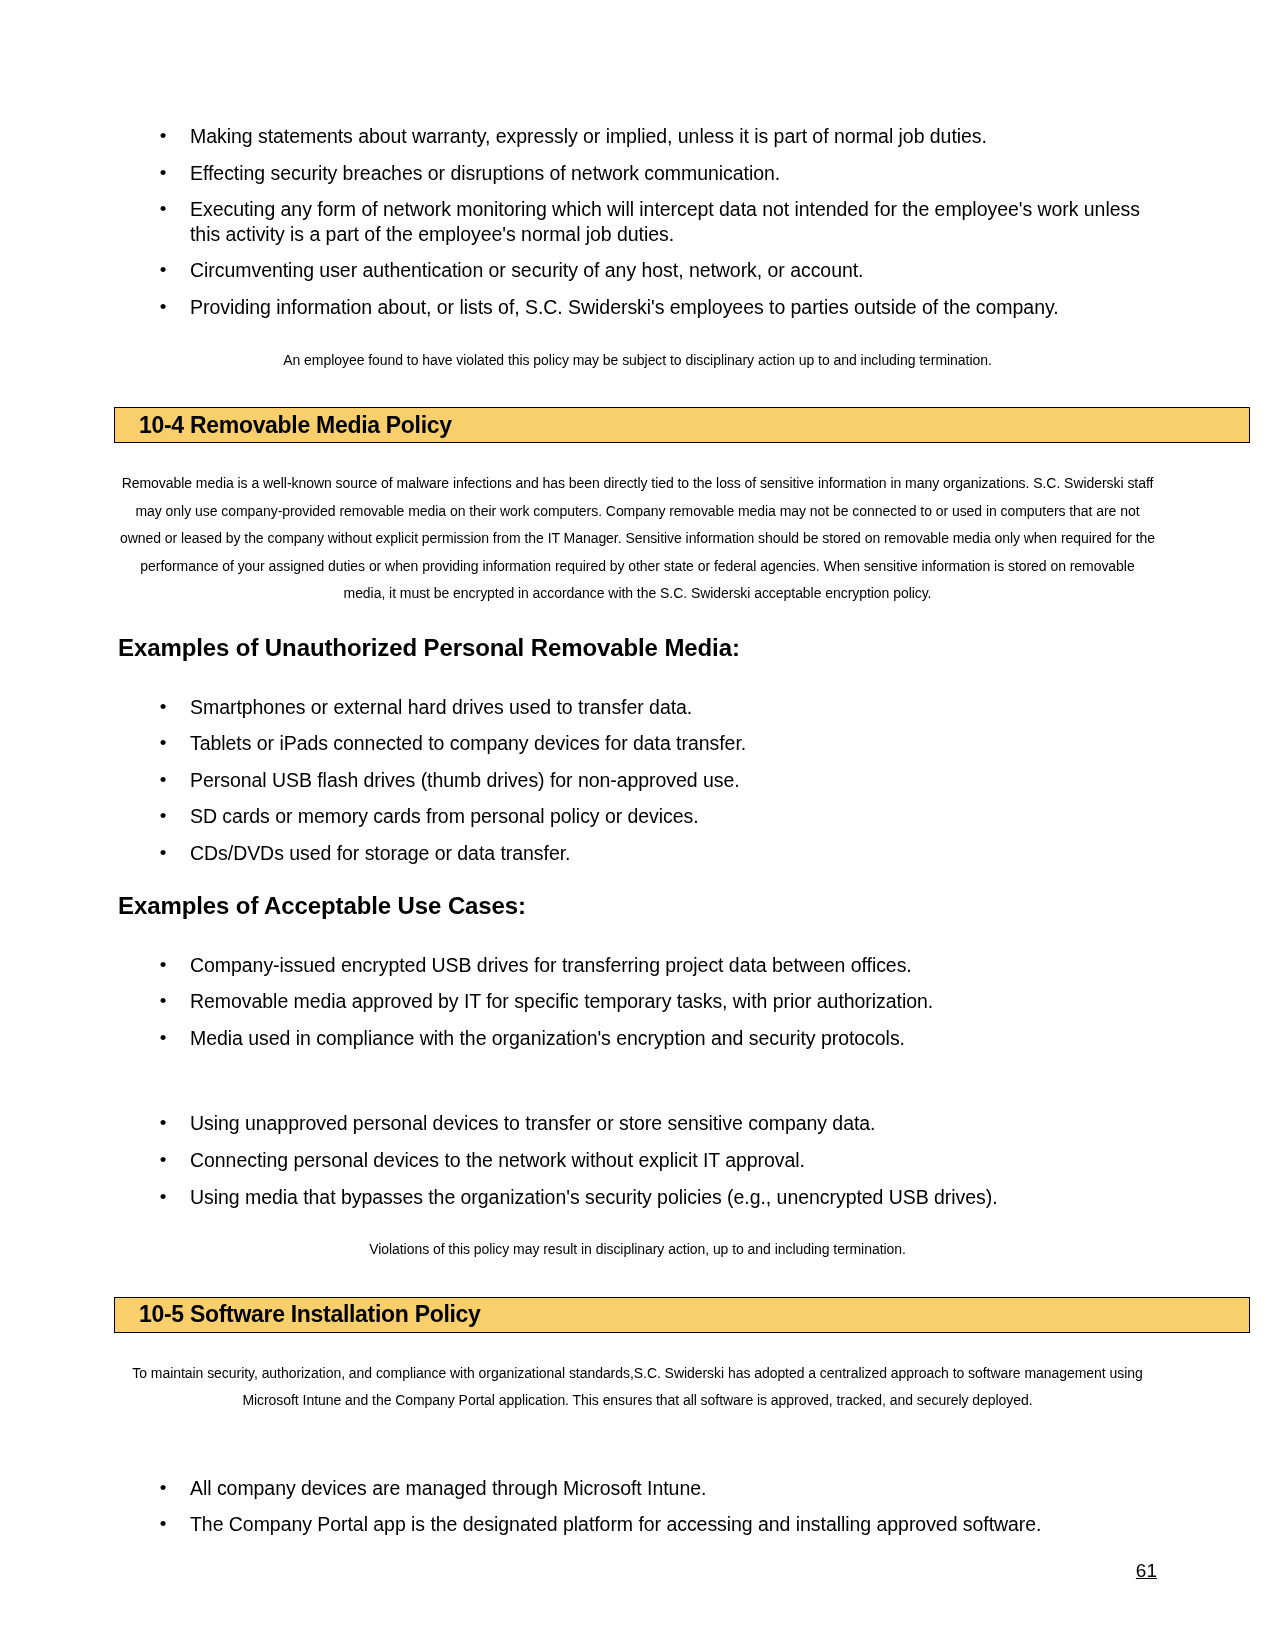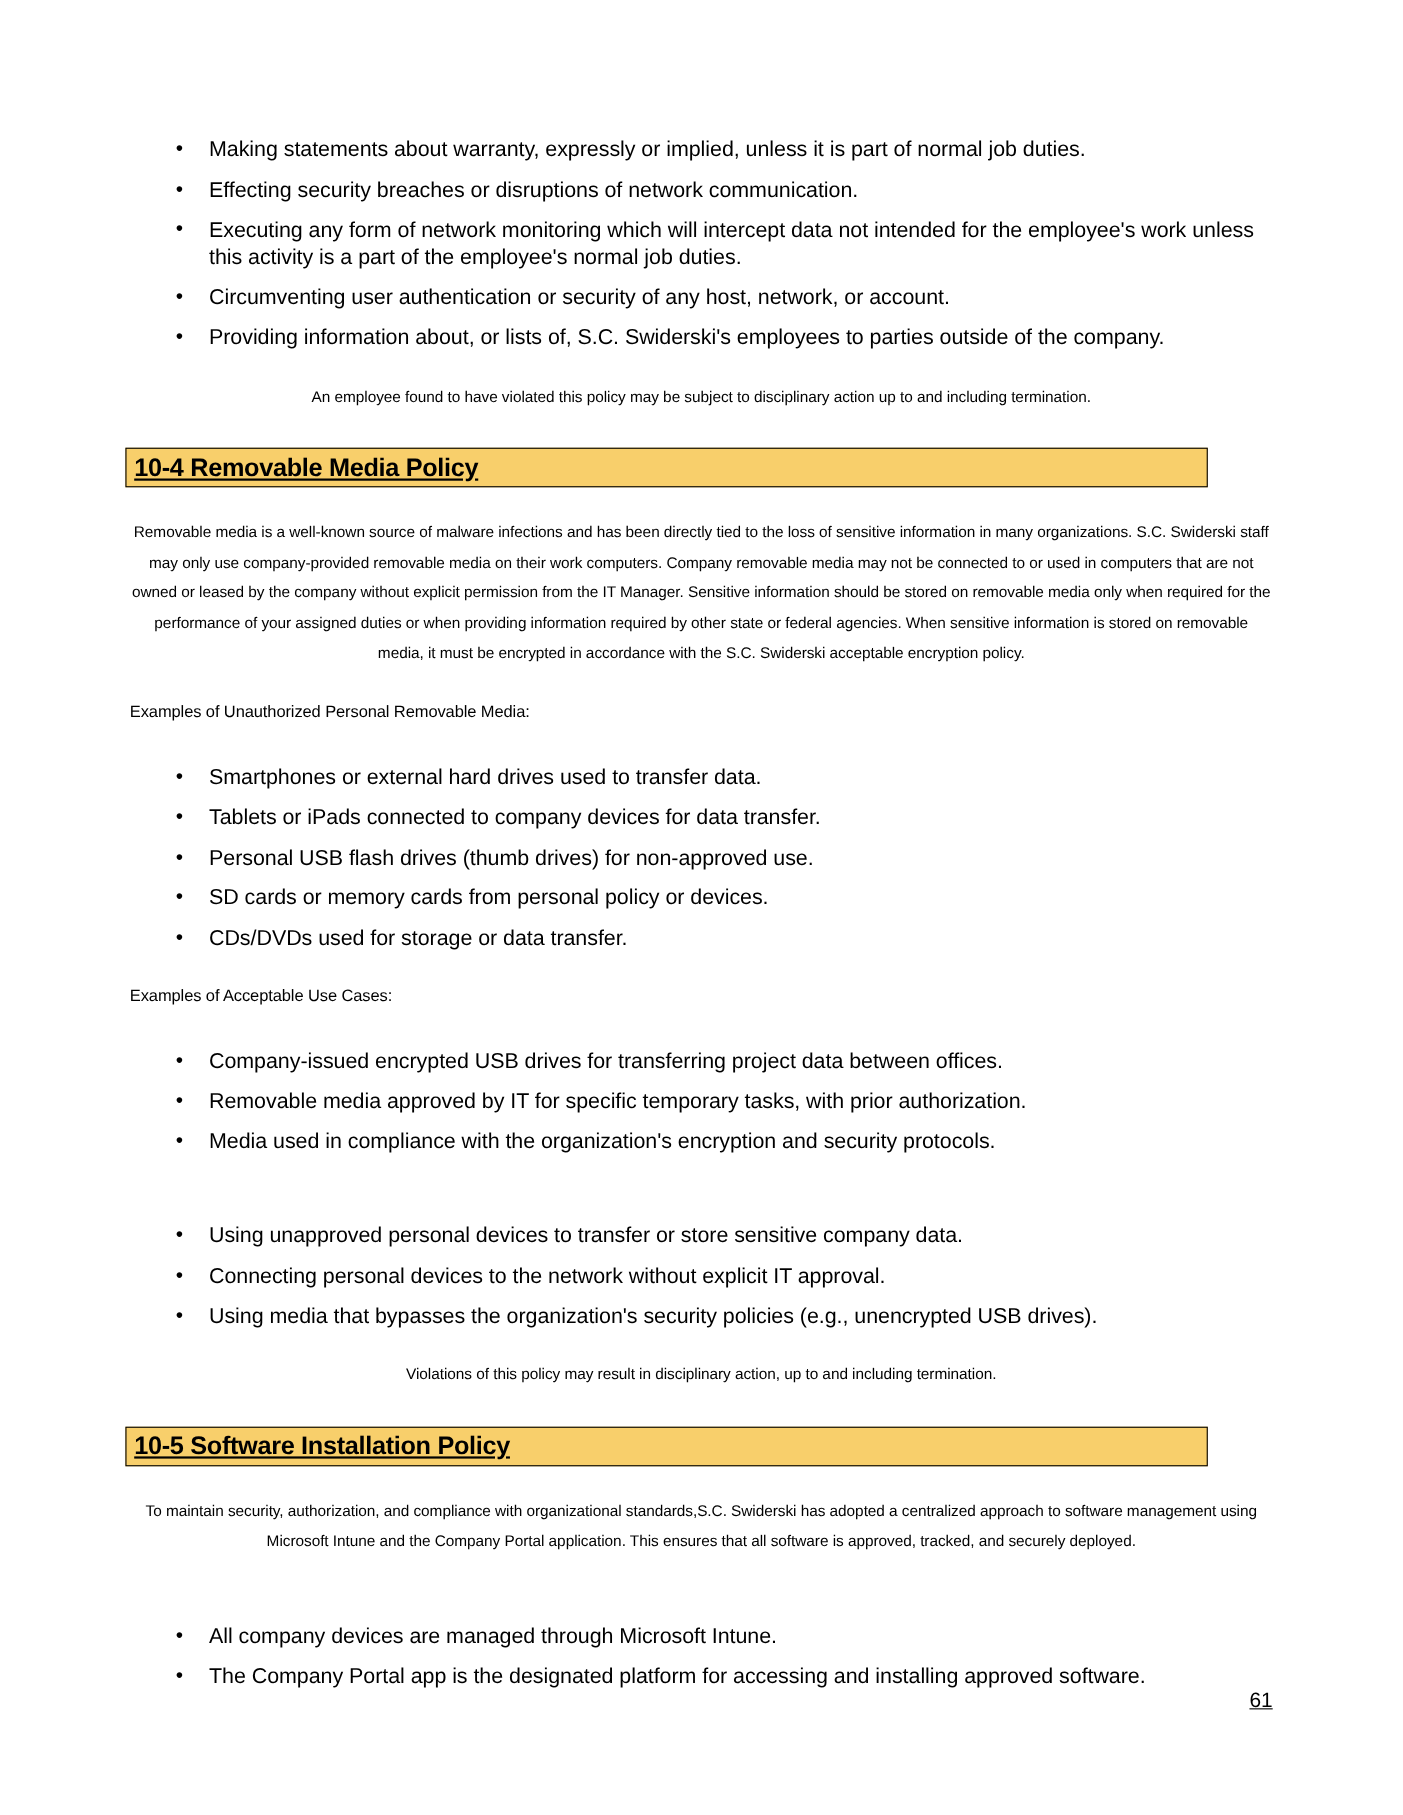--- a/index.html
+++ b/index.html
@@ -25,22 +25,22 @@
 
   
   .para {
     font-size: 14px;
     line-height: 27.5px;
     margin: 0 0 0 0;
     text-align: center;
     letter-spacing: -0.05px;
   }
   .subhead {
-    font-size: 15px;
-    font-weight: normal;
+    font-size: 24px;
+    font-weight: bold;
     line-height: 26px;
     letter-spacing: -0.1px;
     margin: 0;
   }
 
   
   ul.bullets {
     list-style: none;
     margin: 0;
     padding: 0;
@@ -67,41 +67,40 @@
   }
 
   
   .section-bar {
     background: #f8cf6b;
     border: 1.5px solid #000000;
     box-sizing: border-box;
     height: 36px;
     display: flex;
     align-items: center;
-    padding-left: 7px;
+    padding-left: 24px;
     margin-left: -4px;
-    width: 984px;
-    text-decoration: underline;
+    width: 1136px;
   }
   .section-bar .section-title {
     font-size: 23px;
     font-weight: bold;
     letter-spacing: -0.3px;
     line-height: 23px;
     color: #000000;
   }
   .gap-md { height: 22px; }
   .gap-lg { height: 27px; }
   .gap-xl { height: 33px; }
 
   
   .page-number {
     position: absolute;
     right: 118px;
-    bottom: 92px;
+    bottom: 68px;
     font-size: 19px;
     line-height: 22px;
     text-decoration: underline;
   }
 </style>
 </head>
 <body>
 
 <div class="page">
 

